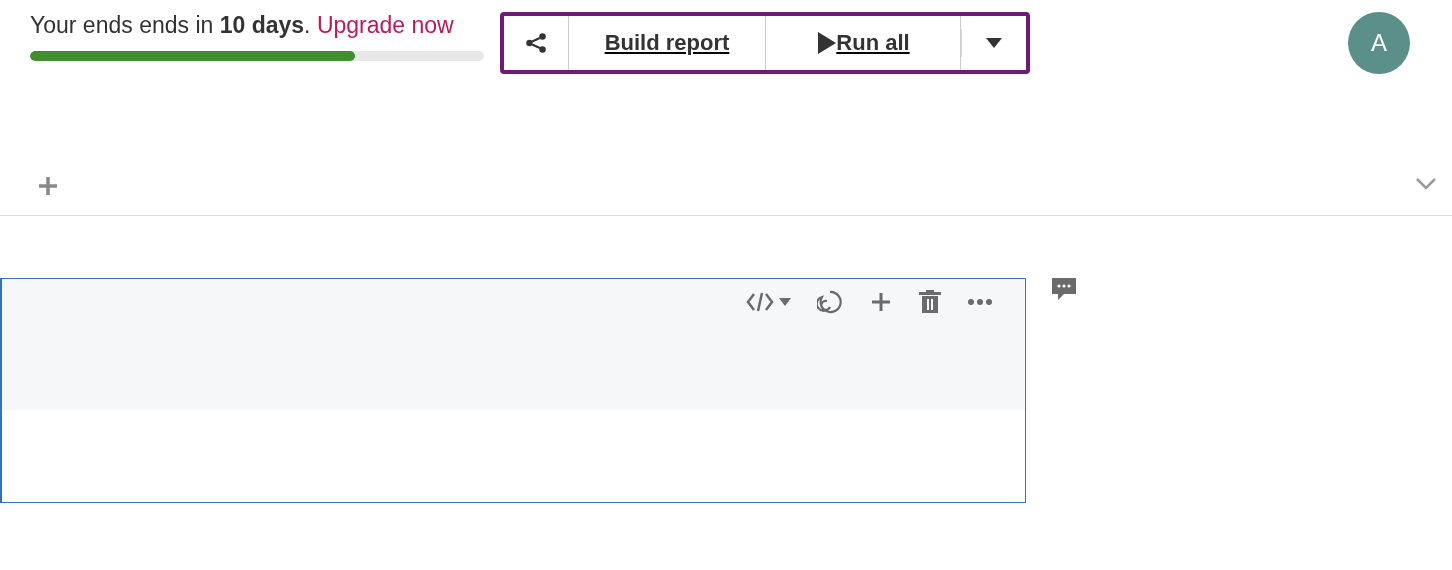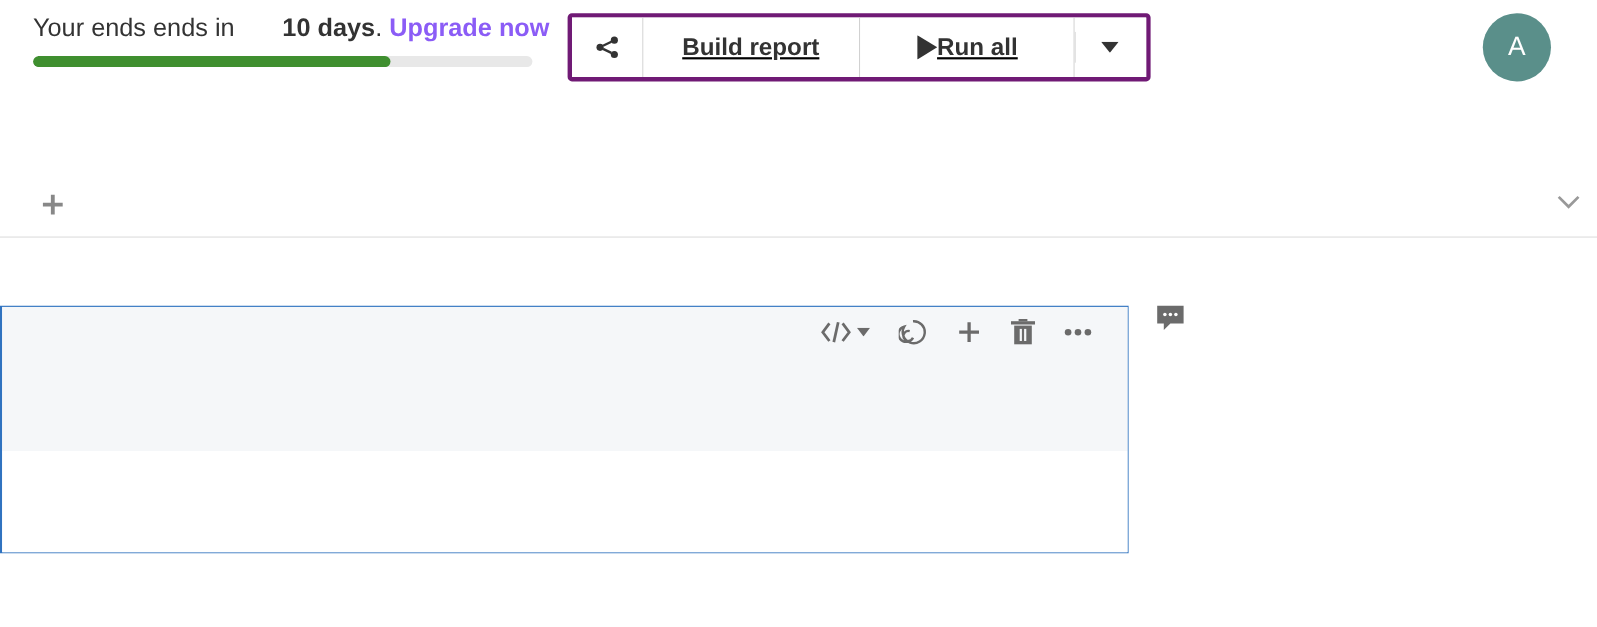--- a/index.html
+++ b/index.html
@@ -24,26 +24,24 @@
       display: flex;
       flex-direction: column;
       gap: 12px;
     }
     .trial-text {
       font-size: 23px;
       color: #333;
     }
     .trial-days {
       font-weight: 700;
-      margin-left: 37px;
     }
     .upgrade-link {
-      color: #8b5cf6;
-      cursor: pointer;
-      font-weight: bold;
+      color: #be185d;
+      cursor: pointer;
     }
     .progress-bar {
       width: 454px;
       height: 10px;
       background: #e8e8e8;
       border-radius: 5px;
       overflow: hidden;
     }
     .progress-fill {
       height: 100%;

